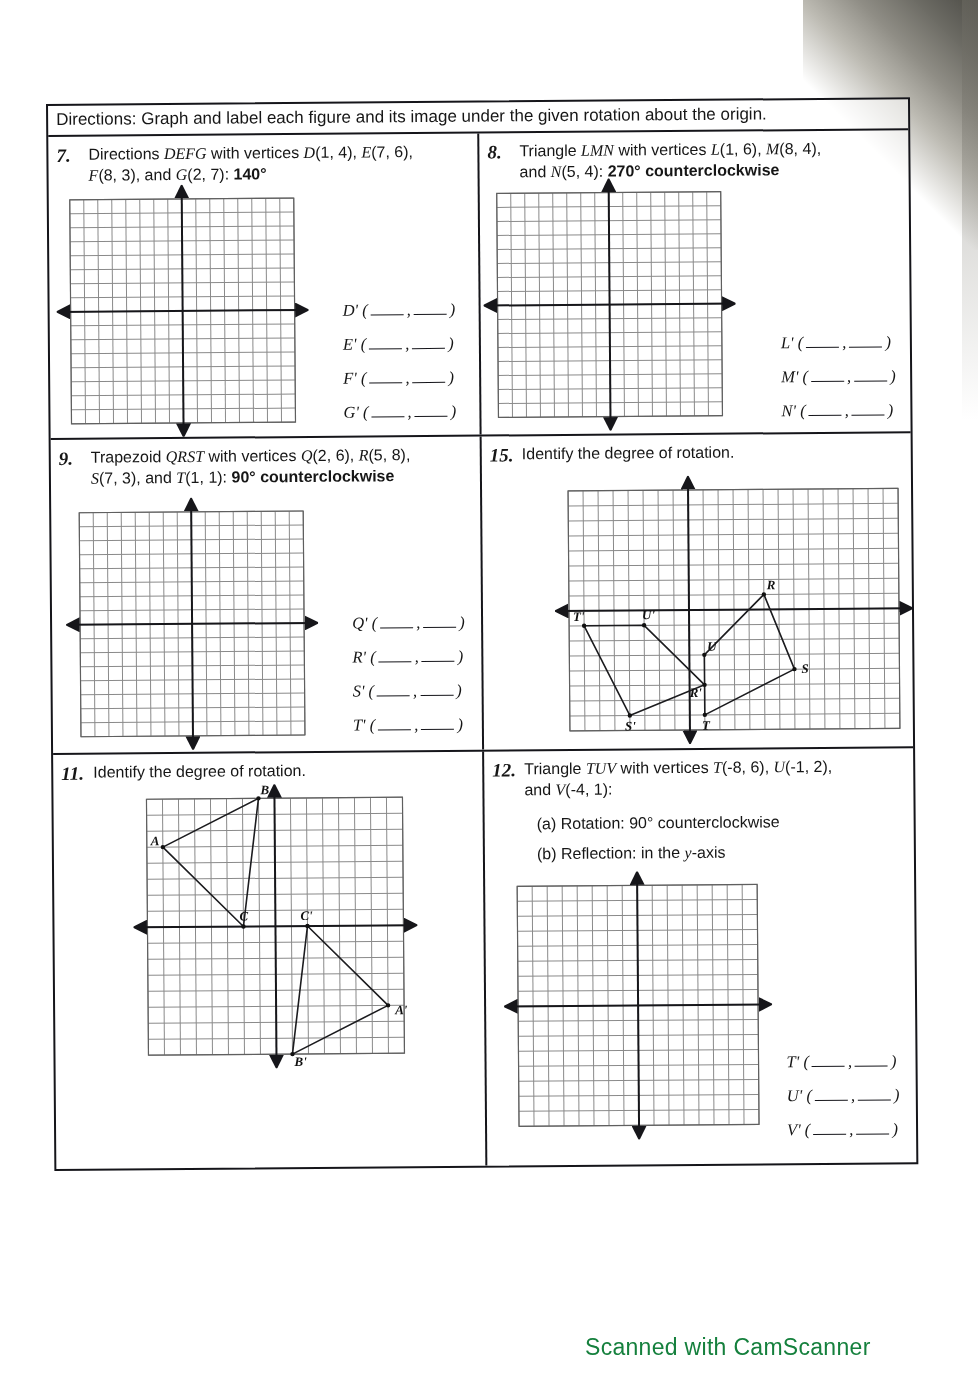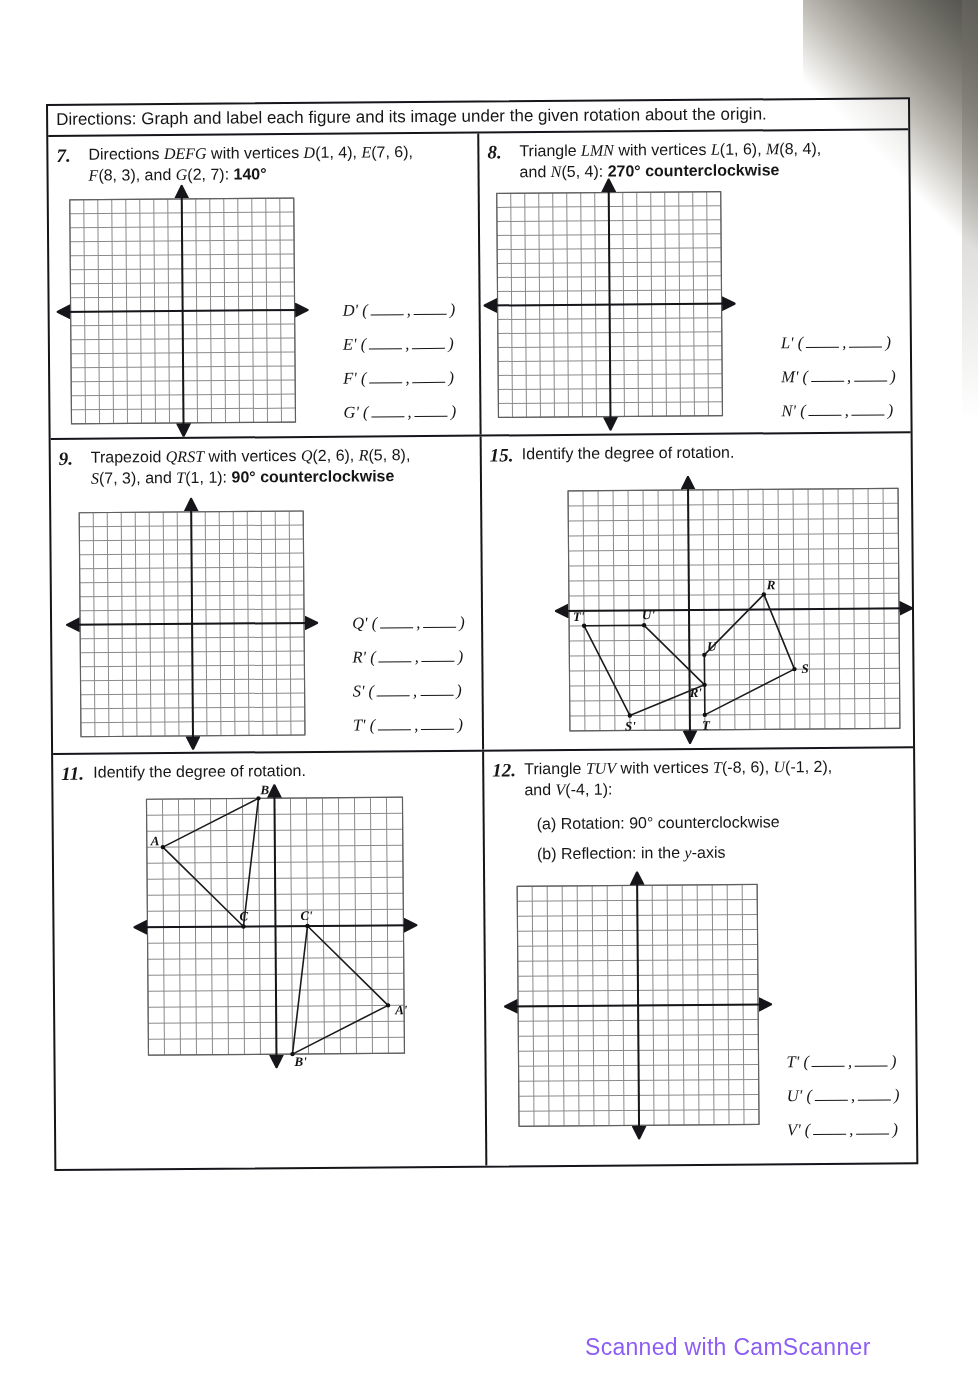--- a/index.html
+++ b/index.html
@@ -48,21 +48,21 @@
   .gridframe { fill:none; stroke:#5f5f5f; stroke-width:1.2; }
   .axis { stroke:#16161a; stroke-width:2; }
   .fig { fill:none; stroke:#1c1c1f; stroke-width:1.6; stroke-linejoin:round; }
   .vertex { fill:#111; }
   .ptlabel { font-family:"Liberation Serif", serif; font-style:italic; font-weight:bold; font-size:13px; fill:#111; }
   .answers { position:absolute; font-family:"Liberation Serif", serif; font-style:italic; font-size:16.5px; }
   .ans-row { margin-bottom:14px; white-space:nowrap; }
   .blank { display:inline-block; width:33px; height:13px; border-bottom:1.6px solid #15151a; margin:0 3px; }
   .ans-sep, .ans-close { font-style:italic; }
   .footer {
-    position:absolute; left:585px; top:1334px; font-size:23px; color:#8b5cf6; letter-spacing:0.3px;
+    position:absolute; left:585px; top:1334px; font-size:23px; color:#15803d; letter-spacing:0.3px;
   }
 </style>
 </head>
 <body>
 
 <svg width="0" height="0" style="position:absolute">
   <defs>
     <marker id="arrow" viewBox="0 0 10 10" refX="7" refY="5" markerWidth="7.5" markerHeight="7.5" orient="auto-start-reverse">
       <path d="M0 0 L10 5 L0 10 Z" fill="#16161a"></path>
     </marker>

